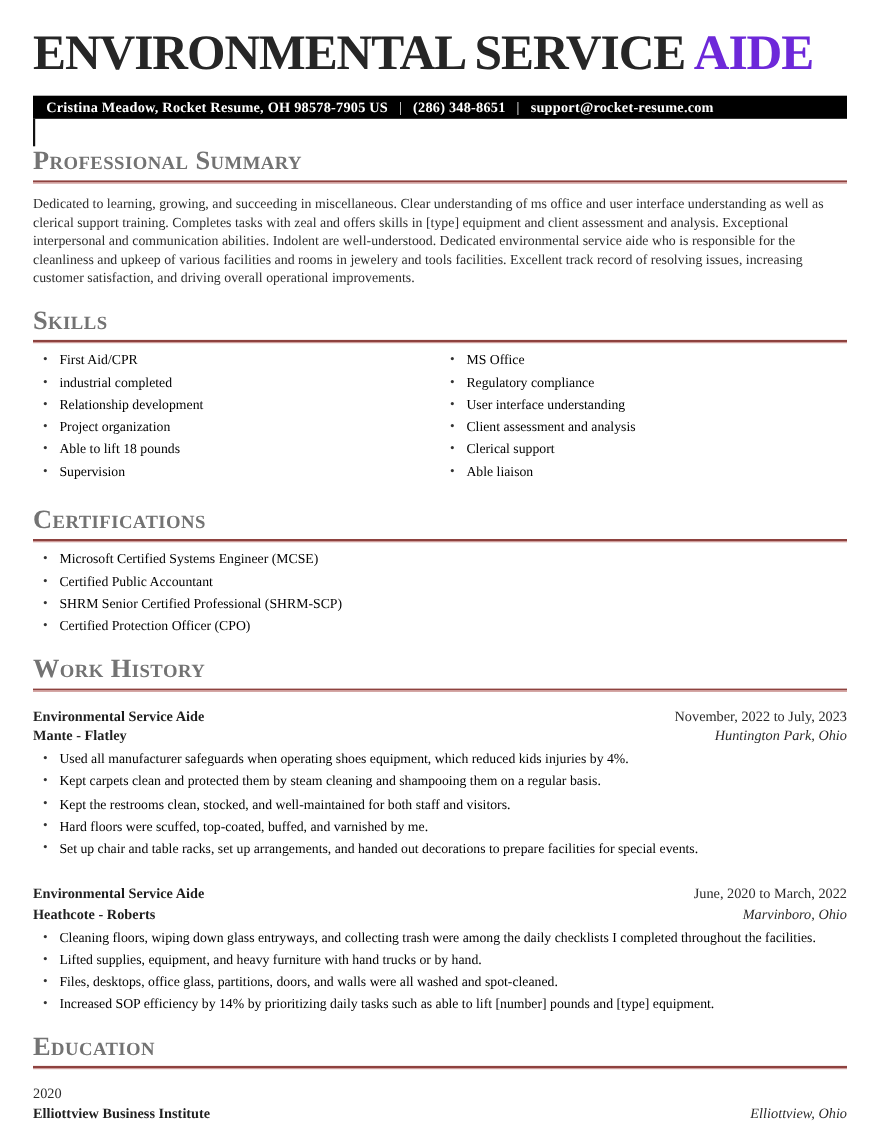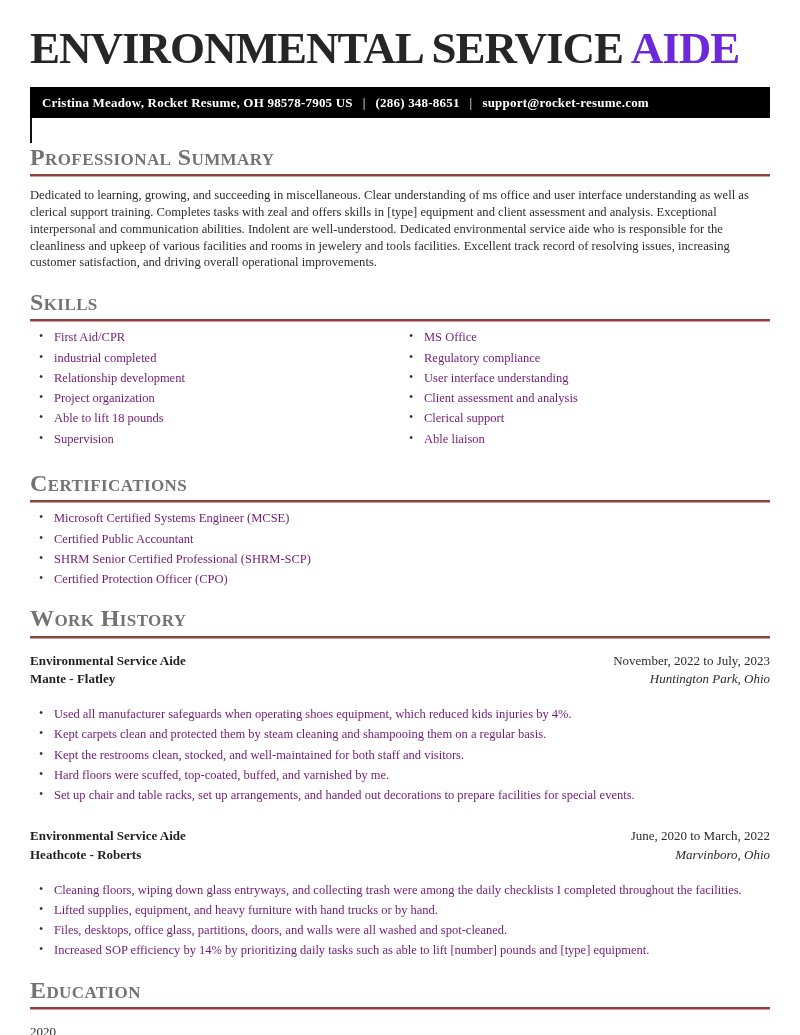--- a/index.html
+++ b/index.html
@@ -12,21 +12,21 @@
   
   h1 {
     margin:0; padding-top:26px; line-height:1.0;
     font-size:45px; font-weight:700; letter-spacing:-1px; color:#262626;
     white-space:nowrap;
   }
   h1 .accent { color:#b7312c; }
 
   .contact-bar {
     margin-top:16px; background:#000; color:#fff;
-    height:31px; display:flex; align-items:center;
+    height:21px; display:flex; align-items:center;
     font-size:13px; font-weight:700; padding:0 12px; box-sizing:border-box;
     letter-spacing:0.2px;
   }
   .contact-bar .sep { margin:0 10px; font-weight:400; }
 
   .vline { width:2px; height:25px; background:#111; }
 
   
   h2 {
     font-variant:small-caps; font-weight:700; font-size:24px;
@@ -38,37 +38,37 @@
     background:linear-gradient(to bottom, #8e423f 0%, #8e423f 55%, #cf9d9b 55%, #cf9d9b 100%);
   }
 
   .summary {
     margin:10px 0 0; font-size:12.6px; line-height:1.33; color:#2d2d2d;
   }
 
   ul.blist { margin:8px 0 0; padding:0; list-style:none; }
   ul.blist li {
     position:relative; padding-left:24px; font-size:12.5px;
-    line-height:1.22; margin-bottom:5px; color:#701a75;
+    line-height:1.22; margin-bottom:5px; color:#000000;
   }
   ul.blist li::before {
     content:"•"; position:absolute; left:9px; top:-1px; font-size:12px; color:#333;
   }
 
   .skills-cols { display:flex; }
   .skills-cols ul { flex:1 1 50%; }
 
   
   .entry { margin-top:13px; }
   .entry + .entry { margin-top:24px; }
   .row { display:flex; justify-content:space-between; align-items:baseline; font-size:13px; line-height:1.4; }
   .b { font-weight:700; color:#1f1f1f; }
   .right { text-align:right; color:#2a2a2a; }
   .italic { font-style:italic; }
-  .job ul.blist { margin-top:19px; }
+  .job ul.blist { margin-top:5px; }
 </style>
 </head>
 <body>
 
 <div class="page">
 
   <h1><span>ENVIRONMENTAL SERVICE</span> <span class="accent" style="color: #6d28d9;">AIDE</span></h1>
 
   <div class="contact-bar" style="background: rgb(0, 0, 0);">
     <span>Cristina Meadow, Rocket Resume, OH 98578-7905 US</span>

